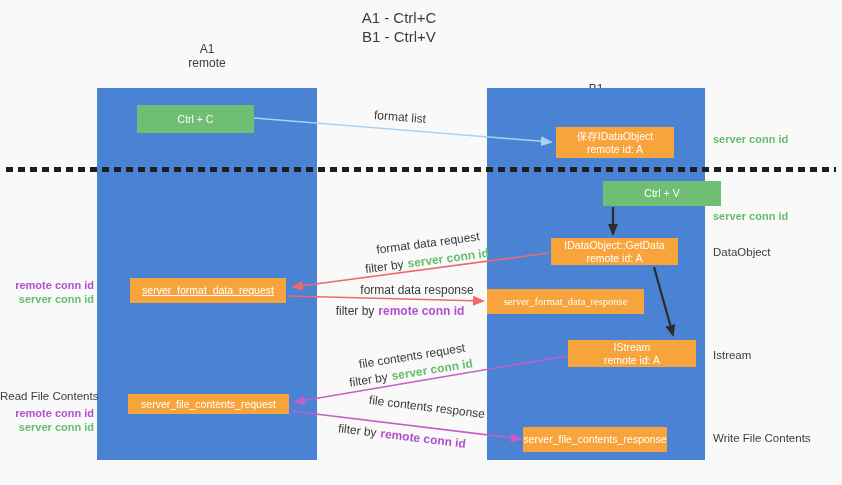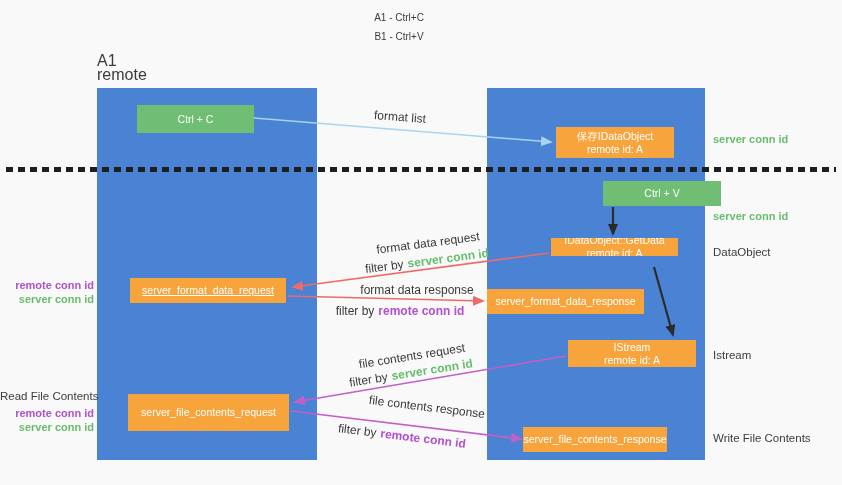--- a/index.html
+++ b/index.html
@@ -4,25 +4,25 @@
 <style>
   html,body{margin:0;padding:0;}
   .canvas{
     position:relative;width:842px;height:485px;
     background:var(--bg,#f9f9f9);
     font-family:"Liberation Sans", sans-serif;
     overflow:hidden;
   }
   .title{
     position:absolute;top:8px;left:0;width:798px;text-align:center;
-    font-size:10px;line-height:19px;color:var(--text-dark,#3c3c3c);
+    font-size:15px;line-height:19px;color:var(--text-dark,#3c3c3c);
   }
   .col-header{
-    position:absolute;top:54px;text-align:left;
-    font-size:16px;line-height:14px;color:var(--text-dark,#3c3c3c);
+    position:absolute;top:42px;text-align:center;
+    font-size:12px;line-height:14px;color:var(--text-dark,#3c3c3c);
   }
   .lane{position:absolute;background:var(--lane-blue,#4a82d4);z-index:1;}
   .dotted{
     position:absolute;top:167px;left:6px;width:830px;height:5px;z-index:3;
     background:repeating-linear-gradient(90deg,#1e1e1e 0px,#1e1e1e 7px,transparent 7px,transparent 12px);
   }
   .arrows{position:absolute;top:0;left:0;z-index:4;pointer-events:none;}
   .node{
     position:absolute;z-index:5;display:flex;flex-direction:column;
     align-items:center;justify-content:center;
@@ -109,39 +109,39 @@
 
   <div class="node orange" style="left:556px;top:127px;width:118px;height:31px;">
     <div>保存IDataObject</div>
     <div>remote id: A</div>
   </div>
 
   <div class="node green" style="left:555px;top:181px;width:118px;height:25px;margin-left:48px;">
     <div>Ctrl + V</div>
   </div>
 
-  <div class="node orange" style="left:551px;top:238px;width:127px;height:18px;">
+  <div class="node orange" style="left:551px;top:238px;width:127px;height:27px;">
     <div>IDataObject::GetData</div>
     <div>remote id: A</div>
   </div>
 
   <div class="node orange" style="left:130px;top:278px;width:156px;height:25px;text-decoration:underline;">
     <div>server_format_data_request</div>
   </div>
 
-  <div class="node orange" style="left:487px;top:289px;width:157px;height:25px;">
+  <div class="node orange" style="left:487px;top:289px;width:157px;height:25px;font-family:Liberation Serif, serif;">
     <div>server_format_data_response</div>
   </div>
 
   <div class="node orange" style="left:568px;top:340px;width:128px;height:27px;">
     <div>IStream</div>
     <div>remote id: A</div>
   </div>
 
-  <div class="node orange" style="left:128px;top:394px;width:161px;height:37px;">
+  <div class="node orange" style="left:128px;top:394px;width:161px;height:20px;">
     <div>server_file_contents_request</div>
   </div>
 
   <div class="node orange" style="left:523px;top:427px;width:144px;height:25px;">
     <div>server_file_contents_response</div>
   </div>
 
   <div class="elabel" style="left:400px;top:117px;transform:translate(-50%,-50%) rotate(4.5deg);">format list</div>
 
   <div class="elabel" style="left:428px;top:243px;transform:translate(-50%,-50%) rotate(-7.5deg);">format data request</div>

